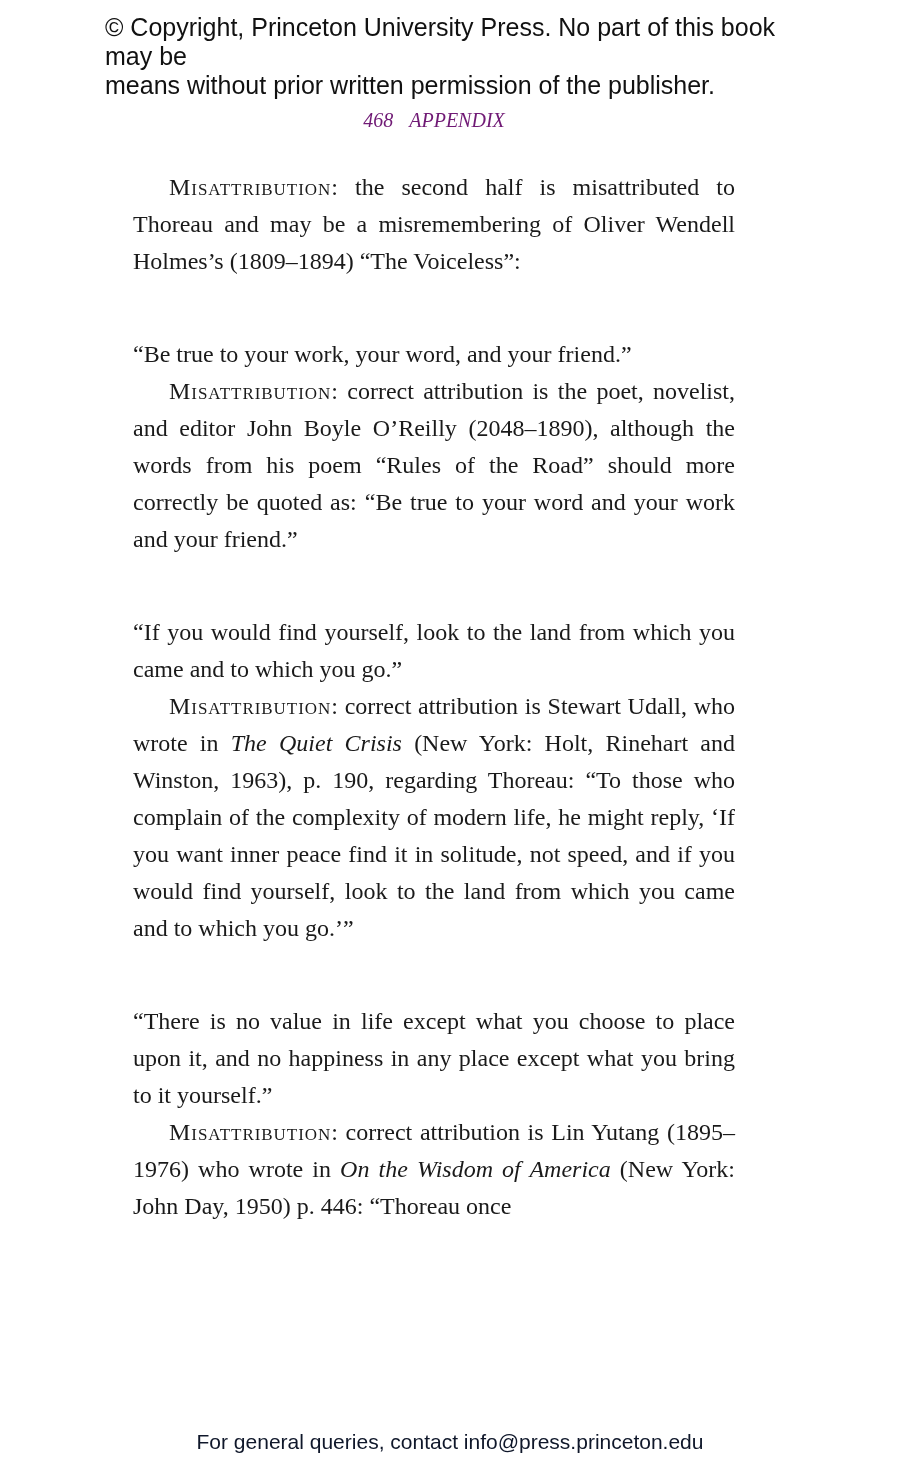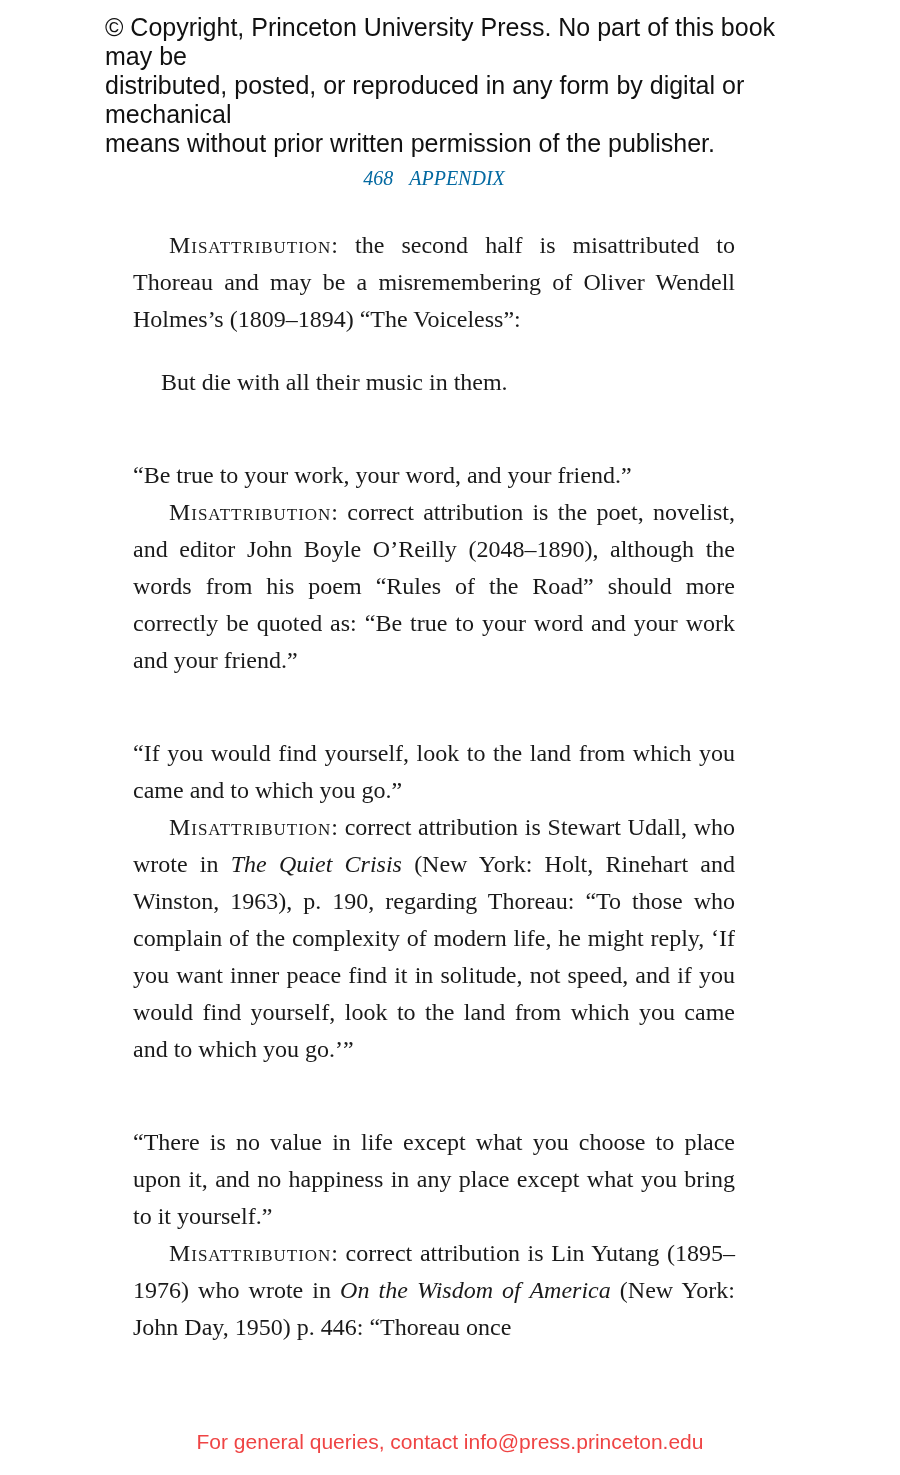--- a/index.html
+++ b/index.html
@@ -18,21 +18,21 @@
     margin: 13px 0 0 105px;
     width: 700px;
   }
   .running-head {
     width: 602px;
     margin: 9px 0 0 133px;
     text-align: center;
     font-family: "Liberation Serif", serif;
     font-style: italic;
     font-size: 20px;
-    color: #0369a1;
+    color: #701a75;
   }
   .running-head .pagenum { margin-right: 16px; }
   .body-text {
     width: 602px;
     margin: 37px 0 0 133px;
     font-family: "Liberation Serif", serif;
     font-size: 24px;
     line-height: 37px;
     color: #1a1a1a;
   }
@@ -46,40 +46,38 @@
   .sc { font-variant: small-caps; letter-spacing: 0.04em; }
   .it { font-style: italic; }
   .footer {
     position: absolute;
     left: 0;
     right: 0;
     bottom: 21px;
     text-align: center;
     font-family: "Liberation Sans", sans-serif;
     font-size: 21px;
-    color: #ef4444;
+    color: #0f172a;
   }
 </style>
 </head>
 <body>
 
 <header class="copyright">
   <div>© Copyright, Princeton University Press. No part of this book may be</div>
-  <div>distributed, posted, or reproduced in any form by digital or mechanical</div>
   <div>means without prior written permission of the publisher.</div>
 </header>
 
 <div class="running-head">
   <span class="pagenum">468</span><span>APPENDIX</span>
 </div>
 
 <main class="body-text">
     <p class="indent"><span class="sc">Misattribution</span><span>: the second half is misattributed to Thoreau and may be a misremembering of Oliver Wendell Holmes’s (1809–1894) “The Voiceless”:</span></p>
     <div class="verse">
-      <div class="verse-line">But die with all their music in them.</div>
     </div>
     <p class="quote"><span>“Be true to your work, your word, and your friend.”</span></p>
     <p class="indent"><span class="sc">Misattribution</span><span>: correct attribution is the poet, novelist, and editor John Boyle O’Reilly (2048–1890), although the words from his poem “Rules of the Road” should more correctly be quoted as: “Be true to your word and your work and your friend.”</span></p>
     <p class="quote"><span>“If you would find yourself, look to the land from which you came and to which you go.”</span></p>
     <p class="indent"><span class="sc">Misattribution</span><span>: correct attribution is Stewart Udall, who wrote in </span><span class="it">The Quiet Crisis</span><span> (New York: Holt, Rinehart and Winston, 1963), p. 190, regarding Thoreau: “To those who complain of the complexity of modern life, he might reply, ‘If you want inner peace find it in solitude, not speed, and if you would find yourself, look to the land from which you came and to which you go.’”</span></p>
     <p class="quote"><span>“There is no value in life except what you choose to place upon it, and no happiness in any place except what you bring to it yourself.”</span></p>
     <p class="indent"><span class="sc">Misattribution</span><span>: correct attribution is Lin Yutang (1895–1976) who wrote in </span><span class="it">On the Wisdom of America</span><span> (New York: John Day, 1950) p. 446: “Thoreau once</span></p>
   </main>
 
 <footer class="footer">For general queries, contact info@press.princeton.edu</footer>

